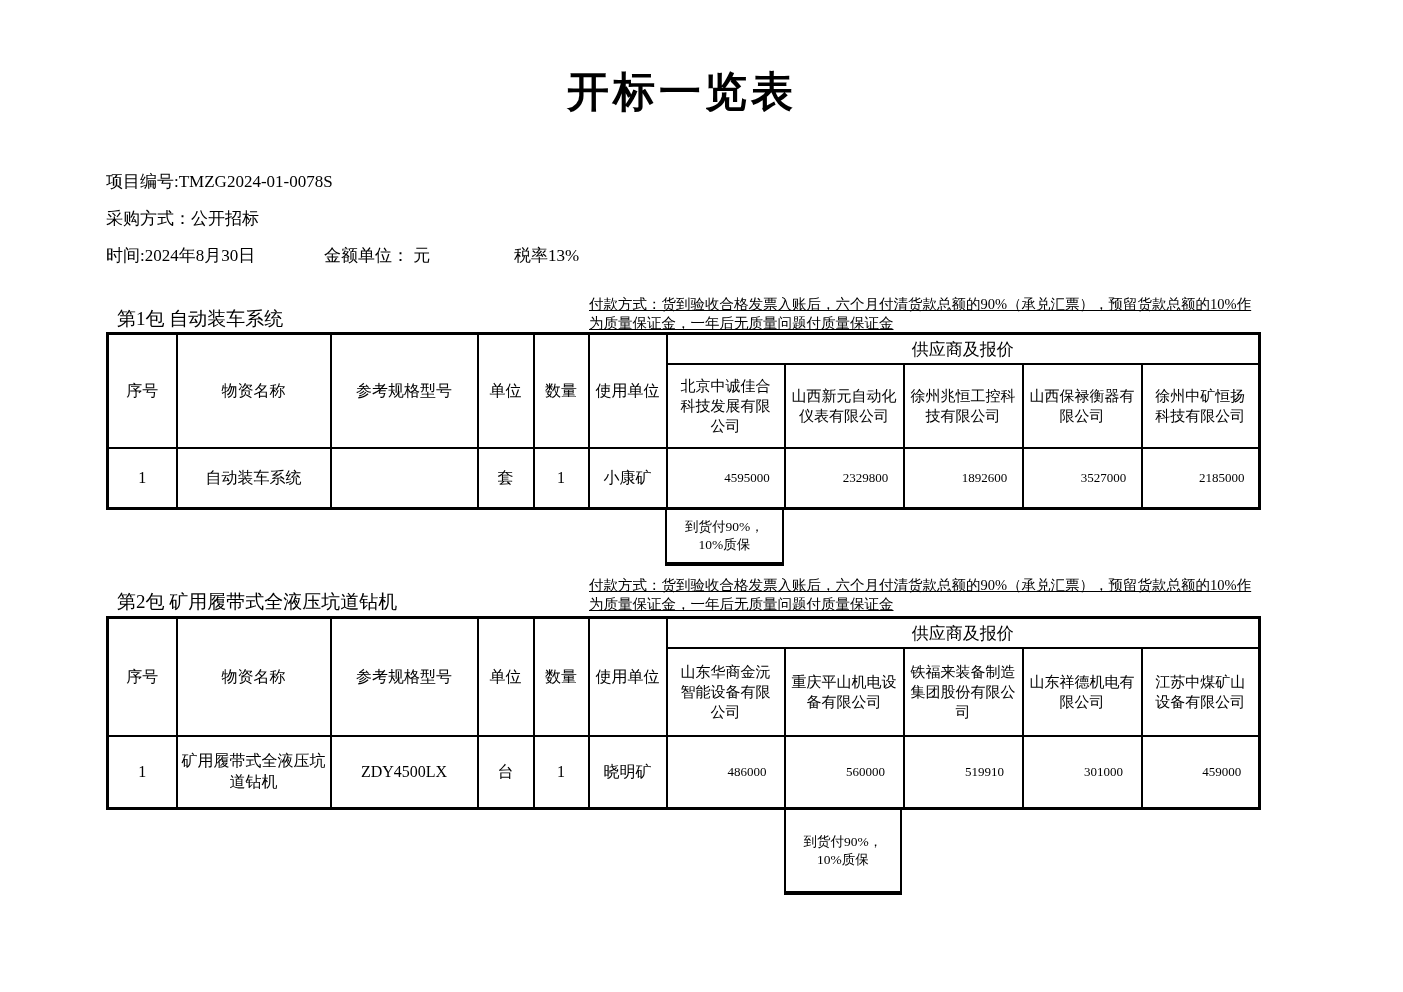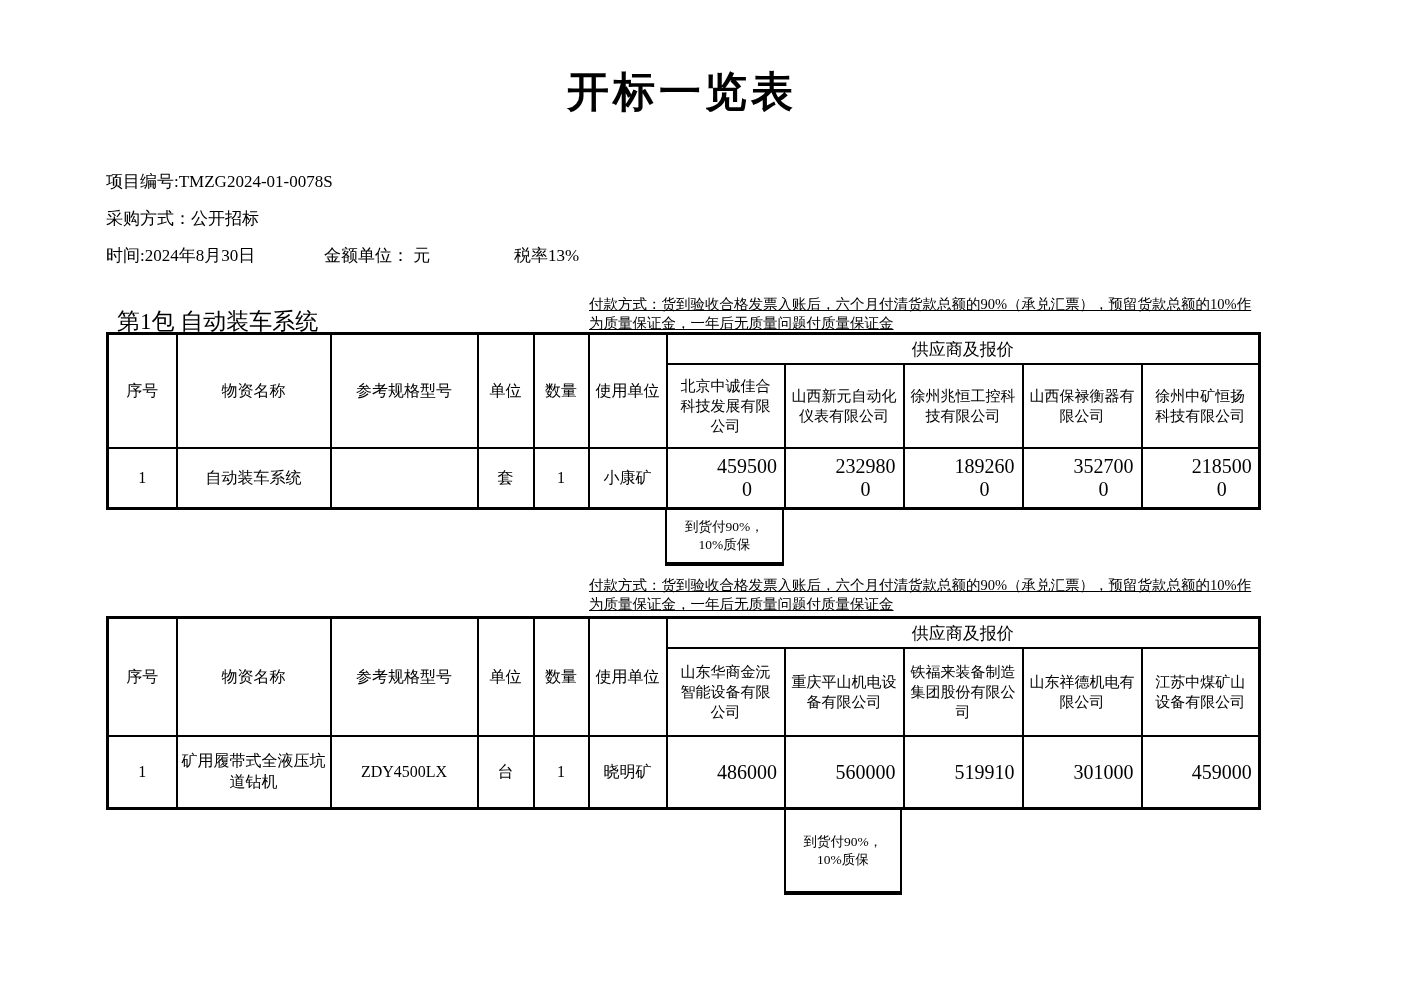--- a/index.html
+++ b/index.html
@@ -24,21 +24,21 @@
   .seg.s2 { left:218px; }
   .seg.s3 { left:408px; }
 
   .payment {
     position:absolute; left:575px; width:663px;
     font-size:14.5px; line-height:18.5px; text-align:left;text-decoration:underline;
   }
   .pay1 { top:295px; }
   .pay2 { top:576px; }
 
-  .pkg-label { position:absolute; left:103px; font-size:23px; white-space:nowrap; }
+  .pkg-label { position:absolute; left:103px; font-size:19px; white-space:nowrap; }
   .lab1 { top:306px; }
   .lab2 { top:589px; }
 
   .pkg-container { position:absolute; left:92px; }
   .pc1 { top:332px; }
   .pc2 { top:616px; }
 
   table.bid {
     border-collapse:collapse; table-layout:fixed; width:1152px;
     border:3px solid #000; font-size:16px;
@@ -46,21 +46,21 @@
   table.bid td {
     border:2px solid #000; text-align:center; vertical-align:middle;
     padding:2px 4px; overflow:hidden; word-break:break-all;
   }
   td.group-hdr { border-bottom:3px solid #000; font-size:17px; height:24px; }
   tr.names td { font-size:15px; line-height:20px; padding:2px 6px; }
   .pc1 tr.names td { height:78px; }
   .pc2 tr.names td { height:82px; }
   .pc1 tr.data td { height:54px; }
   .pc2 tr.data td { height:66px; }
-  tr.data td.num { font-size:20px;padding-left:47px; }
+  tr.data td.num { font-size:13px;padding-left:47px; }
   td.al { text-align:left; padding-left:4px; }
 
   .notes {
     margin-left:559px; width:593px;
     display:grid; grid-template-columns:repeat(5,1fr);
     box-sizing:border-box;
   }
   .note-cell {
     box-sizing:border-box; display:flex; align-items:center; justify-content:center;
     font-size:13.5px; line-height:18px; text-align:center; padding:3px 8px;
@@ -139,20 +139,21 @@
     </tbody>
       </table>
     <div class="notes">
       <div class="note-cell has-note">到货付90%，10%质保</div>
       <div class="note-cell"></div>
       <div class="note-cell"></div>
     </div>
   </div>
 
   <div class="payment pay2">付款方式：货到验收合格发票入账后，六个月付清货款总额的90%（承兑汇票），预留货款总额的10%作为质量保证金，一年后无质量问题付质量保证金</div>
+  <div class="pkg-label lab2">第2包  矿用履带式全液压坑道钻机</div>
 
   <div class="pkg-container pc2">
     <table class="bid">
       <colgroup>
         <col style="width:69px">
           <col style="width:154px">
           <col style="width:147px">
         <col style="width:56px">
           <col style="width:55px">
           <col style="width:78px">

